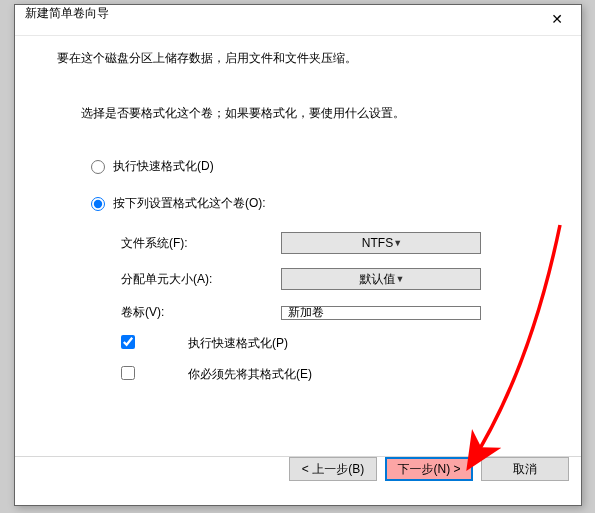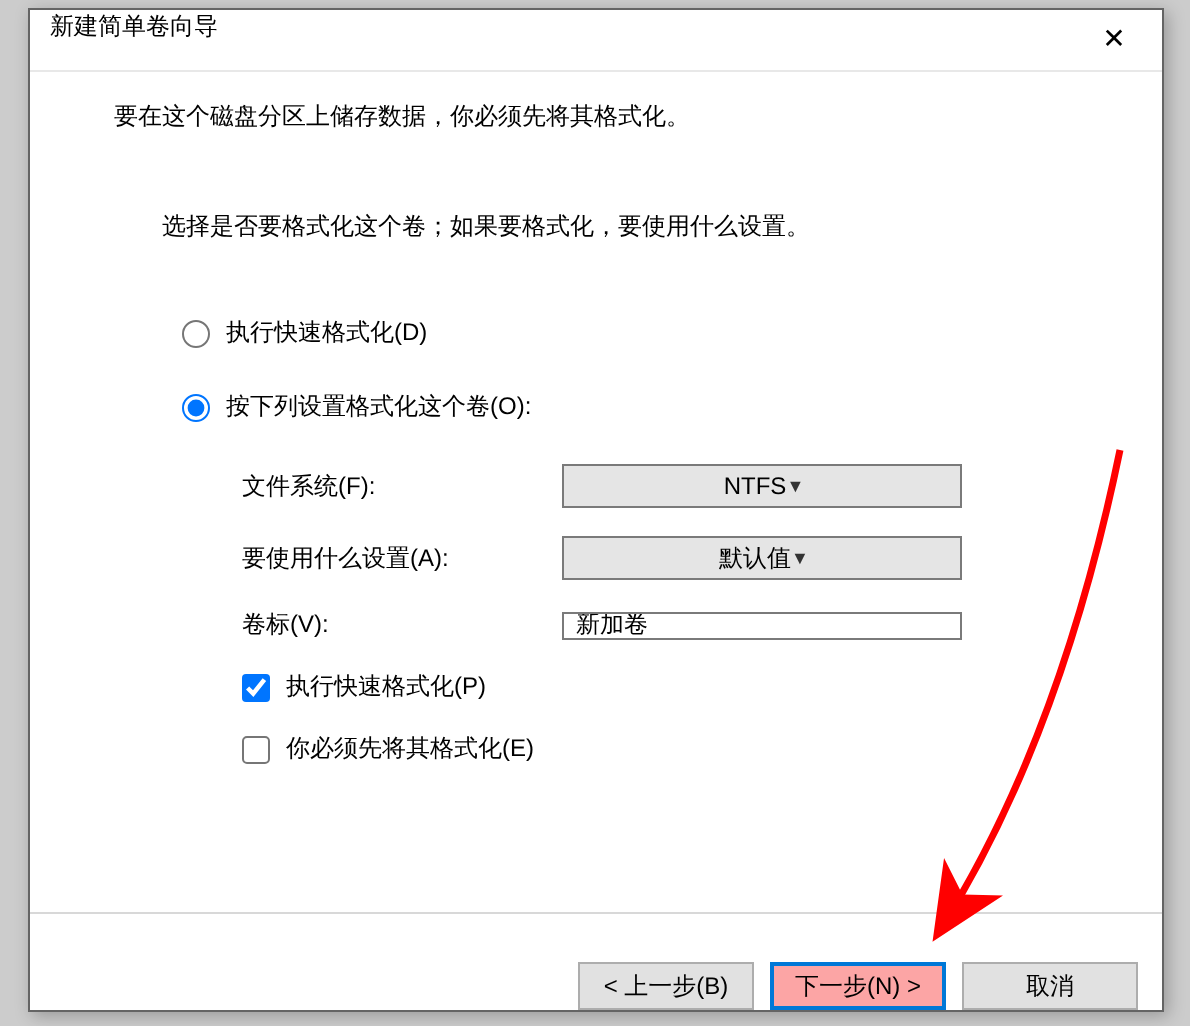--- a/index.html
+++ b/index.html
@@ -108,35 +108,36 @@
     width: 200px;
     height: 14px;
     border: 1px solid #7a7a7a;
     padding: 0 6px;
     font-size: 12px;
     box-sizing: border-box;
     font-family: inherit;
   }
   .check-row {
     display: flex;
-    align-items: center;
+    align-items: flex-start;
     margin-bottom: 14px;
+    gap: 45px;
   }
   .check-row input[type=checkbox]{
     margin: 0 8px 0 0;
     width: 14px; height: 14px;
   }
 
   .footer {
     position: absolute;
     bottom: 0; left: 0; right: 0;
     height: 48px;
     border-top: 1px solid #d8d8d8;
     display: flex;
-    align-items: flex-end;
+    align-items: flex-start;
     justify-content: flex-end;
     padding-right: 12px;
     gap: 8px;
     background: #fff;
   }
   .btn {
     min-width: 88px;
     height: 24px;
     border: 1px solid #adadad;
     background: #e1e1e1;
@@ -164,21 +165,21 @@
 <div class="window">
 
   <div class="titlebar">
     <span class="title">新建简单卷向导</span>
     <div class="close-btn">
       <span>✕</span>
     </div>
   </div>
 
   <div class="content">
-    <div class="sub">要在这个磁盘分区上储存数据，你必须先将其格式化。</div>
+    <div class="sub">要在这个磁盘分区上储存数据，启用文件和文件夹压缩。</div>
 
     <div class="instr">选择是否要格式化这个卷；如果要格式化，要使用什么设置。</div>
 
     <div class="radio-group">
       <label class="radio-row">
         <input type="radio" name="fmt" style="">
         <span>执行快速格式化(D)</span>
       </label>
       <label class="radio-row">
         <input type="radio" name="fmt" checked="" style="">
@@ -188,21 +189,21 @@
 
     <div class="field-grid">
       <div class="field-row">
         <span class="field-label">文件系统(F):</span>
         <div class="select">
           <span>NTFS</span>
           <span class="chev">▼</span>
         </div>
       </div>
       <div class="field-row">
-        <span class="field-label">要使用什么设置(A):</span>
+        <span class="field-label">分配单元大小(A):</span>
         <div class="select">
           <span>默认值</span>
           <span class="chev">▼</span>
         </div>
       </div>
       <div class="field-row">
         <span class="field-label">卷标(V):</span>
         <input class="textinput" type="text" value="新加卷" style="">
       </div>
 

